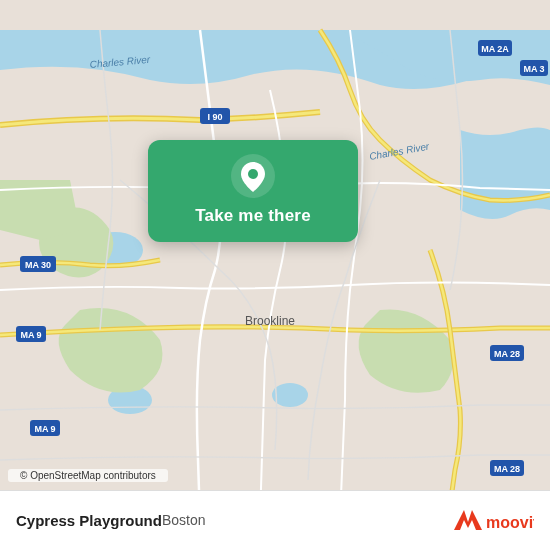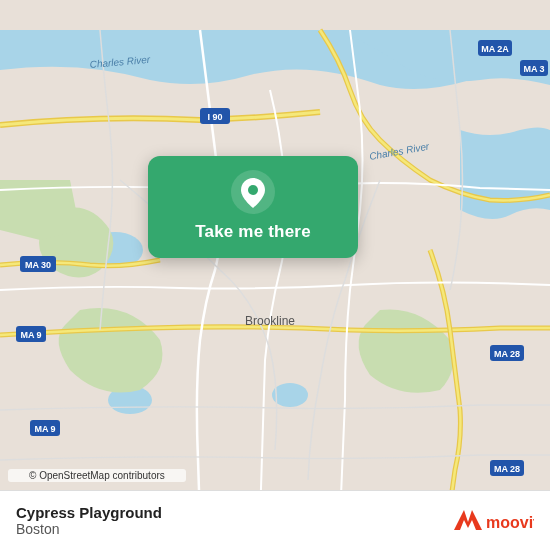--- a/index.html
+++ b/index.html
@@ -28,21 +28,20 @@
       background: #fff;
       display: flex;
       align-items: center;
       padding: 0 16px;
       border-top: 1px solid #ddd;
       justify-content: space-between;
     }
 
     #location-info {
       display: flex;
-      flex-direction: column;
     }
 
     #location-name {
       font-size: 15px;
       font-weight: bold;
       color: #222;
     }
 
     #location-city {
       font-size: 14px;
@@ -50,21 +49,21 @@
     }
 
     #moovit-logo {
       display: flex;
       align-items: center;
     }
 
     
     #map-card {
       position: absolute;
-      top: 156px;
+      top: 140px;
       left: 148px;
       width: 210px;
       background: #34a86e;
       border-radius: 12px;
       display: flex;
       flex-direction: column;
       align-items: center;
       padding: 14px 20px 16px 20px;
       box-shadow: 0 4px 16px rgba(0,0,0,0.25);
       cursor: pointer;
@@ -85,21 +84,21 @@
     }
 
     
     #copyright {
       position: absolute;
       bottom: 68px;
       left: 8px;
       font-size: 10px;
       color: #333;
       background: rgba(255,255,255,0.7);
-      padding: 1px 21px;
+      padding: 1px 12px;
       border-radius: 3px;
     }
 
     
   </style>
 </head>
 <body>
 
 <div id="map-container">
 

